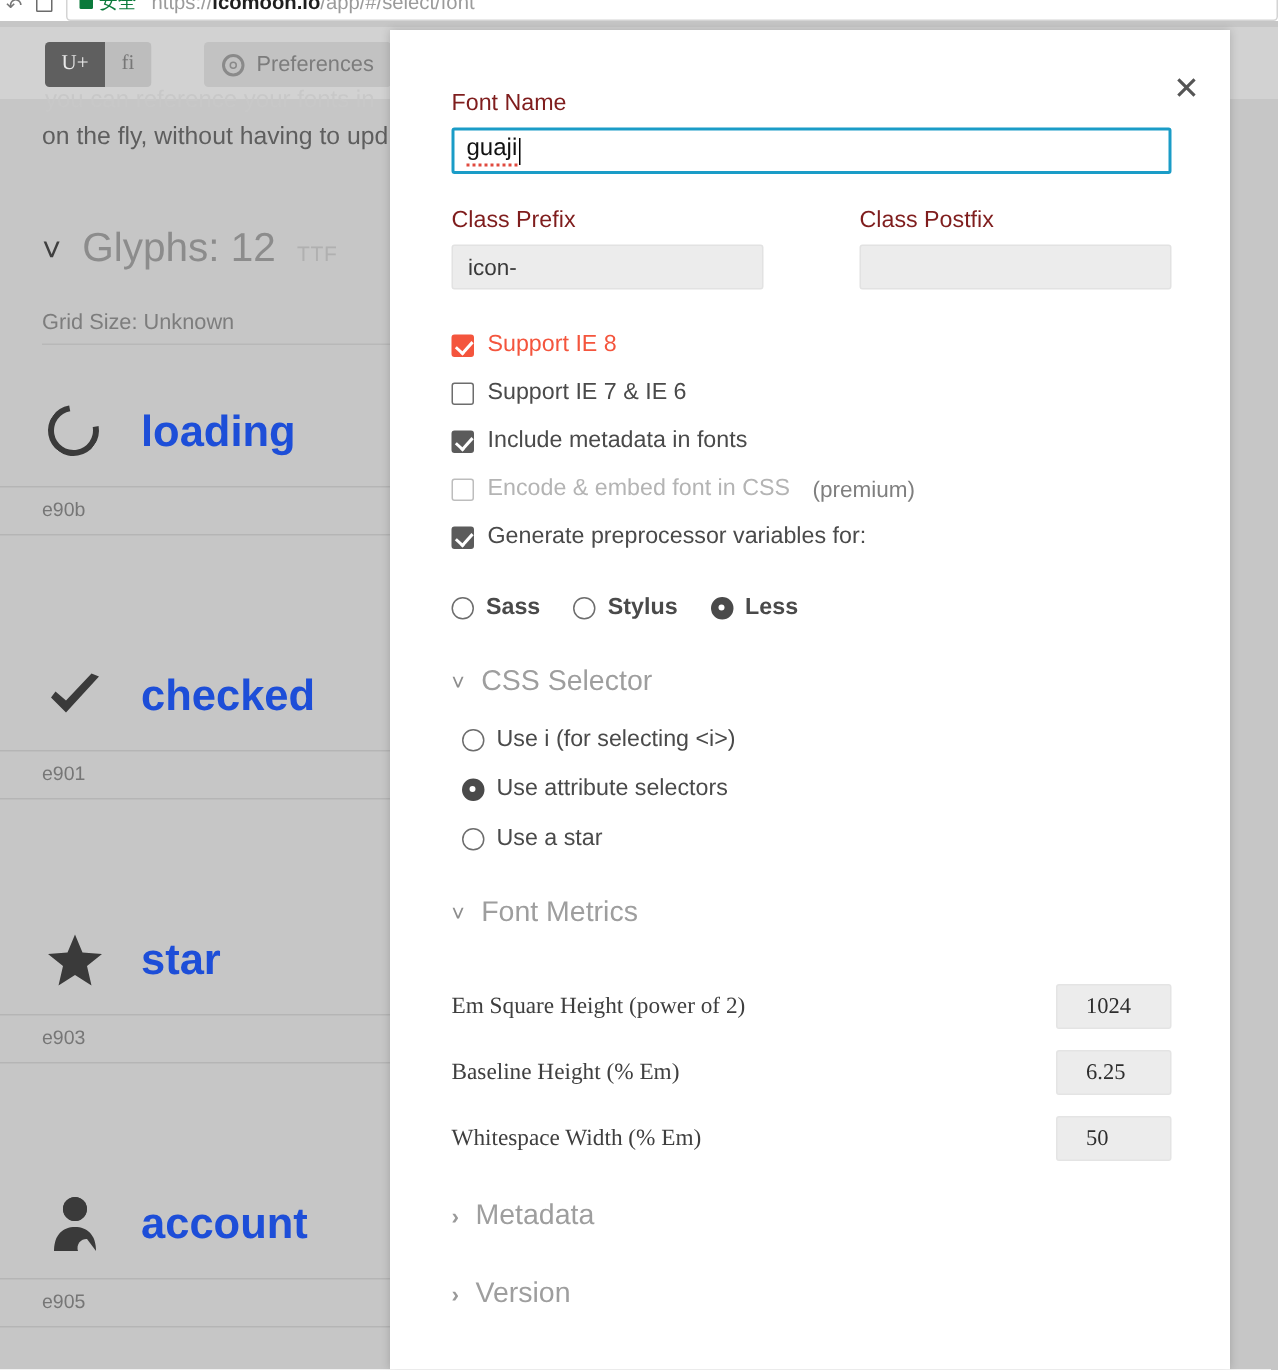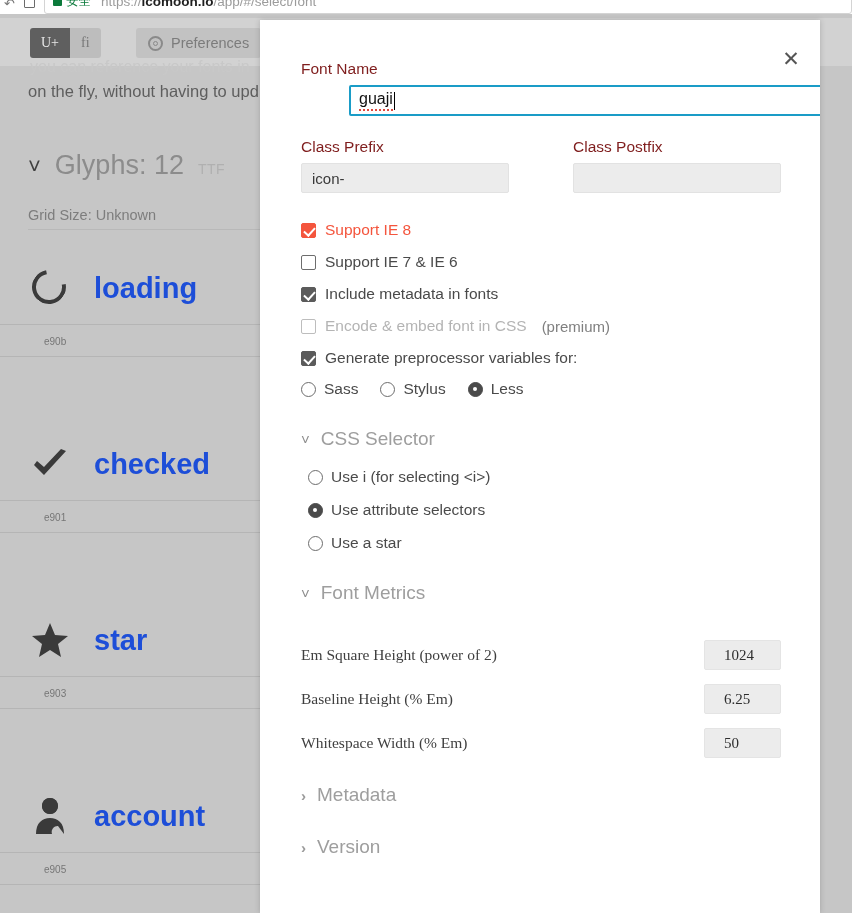--- a/index.html
+++ b/index.html
@@ -102,21 +102,21 @@
   .glyph-row { display: flex; align-items: center; gap: 22px; padding-left: 28px; }
   .glyph-icon {
     width: 44px; height: 44px; flex: 0 0 auto; position: relative;
     color: #3a3a3a;
   }
   .glyph-name { font-size: 29px; font-weight: 700; color: #1d4ed8; white-space: nowrap; }
   .glyph-code-wrap {
     margin-top: 14px; border-top: 1px solid #b5b5b5; border-bottom: 1px solid #b5b5b5;
     padding: 6px 0 7px 28px; width: 290px;
   }
-  .glyph-code { font-size: 10px; color: #767676; font-family: "Liberation Sans", sans-serif; margin-left: 16px; }
+  .glyph-code { font-size: 13px; color: #767676; font-family: "Liberation Sans", sans-serif; }
 
   
   .ic-loading {
     position: absolute; left: 4px; top: 4px; width: 34px; height: 34px;
     border: 4px solid #3a3a3a; border-radius: 50%;
     border-top-color: transparent; transform: rotate(35deg);
   }
   .ic-check { position: absolute; left: 2px; top: 2px; width: 40px; height: 40px; }
   .ic-star { position: absolute; left: 3px; top: 3px; width: 38px; height: 38px; }
   .ic-account { position: absolute; left: 6px; top: 2px; width: 32px; height: 40px; }
@@ -133,21 +133,20 @@
     color: #555; font-size: 21px; line-height: 1; cursor: pointer;
     font-family: "DejaVu Sans", sans-serif;
   }
   .modal-body { position: absolute; left: 41px; top: 40px; width: 480px; }
 
   .field-label { font-size: 15.5px; color: #7f1d1d; margin-bottom: 7px; }
   .font-name-input {
     width: 480px; height: 31px; border: 2px solid #1a9cc7; border-radius: 2px;
     background: #fff; display: flex; align-items: center; padding: 0 8px;
     position: relative;
-    margin-left: 48px;
   }
   .fn-value {
     font-size: 16px; color: #111; position: relative;
     border-bottom: 2px dotted #e04a3f; padding-bottom: 1px;
   }
   .caret {
     display: inline-block; width: 1px; height: 18px; background: #000;
     margin-left: 1px; vertical-align: -3px;
   }
 
@@ -170,21 +169,21 @@
   .cbox.checked::after {
     content: ""; position: absolute; left: 4px; top: 1px; width: 5px; height: 9px;
     border: solid #fff; border-width: 0 2px 2px 0; transform: rotate(42deg);
   }
   .cbox.muted { border-color: #bdbdbd; }
   .check-label { font-size: 15.5px; color: #4a4a4a; white-space: nowrap; }
   .check-label.red { color: #f4553d; }
   .check-label.muted { color: #b4b4b4; }
   .premium-note { color: #7f7f7f; font-size: 15px; margin-left: 6px; }
 
-  .radio-inline { display: flex; align-items: center; gap: 22px; margin-top: 13px; }
+  .radio-inline { display: flex; align-items: center; gap: 22px; margin-top: 29px; font-weight: bold; }
   .radio-row { display: flex; align-items: center; gap: 8px; }
   .rbox {
     width: 15px; height: 15px; border: 1.7px solid #6d6d6d; border-radius: 50%;
     flex: 0 0 auto; background: #fff; position: relative;
   }
   .rbox.sel { border-color: #4a4a4a; }
   .rbox.sel::after {
     content: ""; position: absolute; left: 4px; top: 4px; width: 4px; height: 4px;
     background: #4a4a4a; border-radius: 50%;
   }

